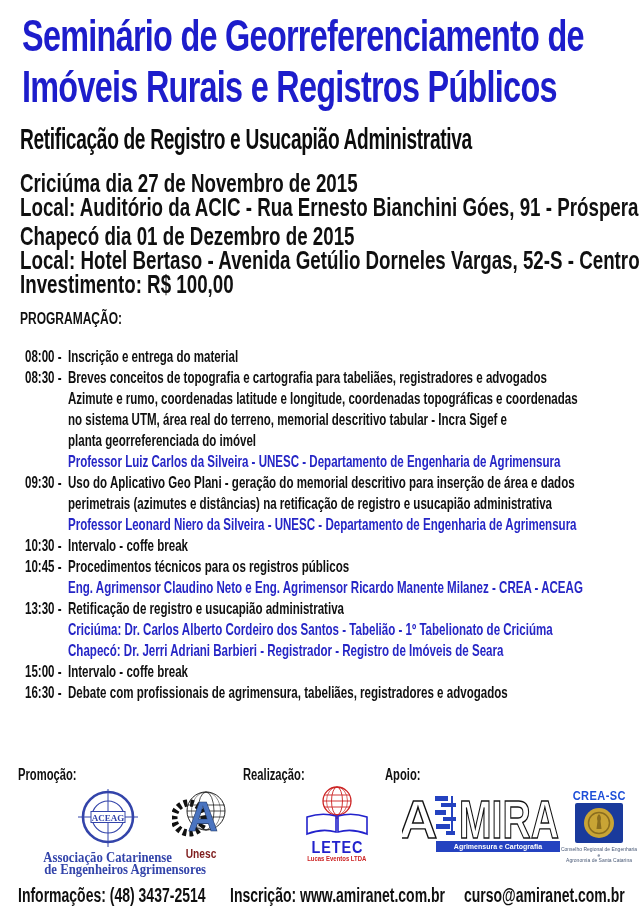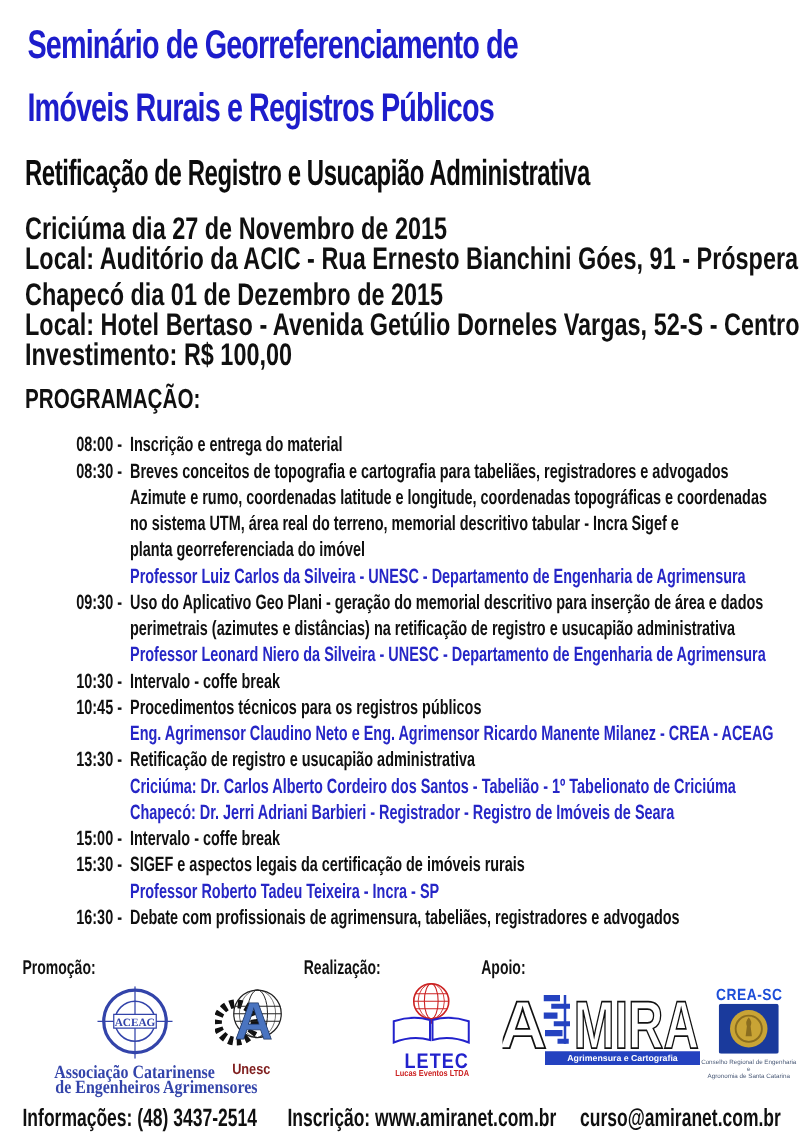--- a/index.html
+++ b/index.html
@@ -9,42 +9,42 @@
     position:relative; width:640px; height:917px; background:#fff;
     overflow:hidden; font-weight:bold; color:#101010;
   }
   
   .cx  { display:inline-block; transform:scaleX(.70); transform-origin:0 0; white-space:nowrap; }
   .cxd { display:inline-block; transform:scaleX(.75); transform-origin:0 0; white-space:nowrap; }
   .cxt { display:inline-block; transform:scaleX(.72); transform-origin:0 0; white-space:nowrap; }
   .cxs { display:inline-block; transform:scaleX(.66); transform-origin:0 0; white-space:nowrap; }
   .cxc { display:inline-block; transform:scaleX(.85); transform-origin:50% 0; white-space:nowrap; }
 
-  #title   { padding:10px 0 0 22px; color:var(--title-blue); font-size:32px; line-height:51px; letter-spacing:-1px; }
+  #title   { padding:10px 0 0 22px; color:var(--title-blue); font-size:45px; line-height:51px; letter-spacing:-1px; }
   #subtitle{ margin:10px 0 0 20px; font-size:29px; line-height:34px; color:#0c0c0c; letter-spacing:-0.5px; }
 
   #details { margin:15px 0 0 20px; font-size:25px; line-height:24px; }
   #details .detail-line:nth-child(3){ margin-top:5px; }
 
-  #prog-heading { margin:11px 0 0 20px; font-size:22px; line-height:23px; }
+  #prog-heading { margin:11px 0 0 20px; font-size:16px; line-height:23px; }
 
   #schedule { margin:16px 0 0 25px; font-size:16.5px; line-height:21px; }
-  .sched-line { position:relative; padding-left:43px;margin-left:36px; }
+  .sched-line { position:relative; padding-left:43px; }
   .sched-time { position:absolute; left:0; top:0; }
   .speaker { color:var(--accent-blue); }
 
   .abs { position:absolute; }
   .flabel { font-size:16px; }
 
   
   #aceag-block { left:30px; top:789px; width:155px; text-align:center; }
   .aceag-caption { font-family:Liberation Serif, serif; font-size:15px; line-height:12px; color:var(--aceag-blue); }
   #unesc-block { left:170px; top:789px; width:62px; text-align:center; }
   .unesc-caption { font-size:12px; color:#7f1d1d; }
-  #letec-block { left:294px; top:786px; width:86px; text-align:right; }
+  #letec-block { left:294px; top:786px; width:86px; text-align:center; }
   .letec-name { font-size:17px; letter-spacing:1px; color:var(--letec-blue); line-height:15px; }
   .letec-sub  { font-size:7px; color:var(--letec-red); line-height:8px; }
   #amira-block { left:402px; top:793px; width:162px; }
   #crea-block { left:560px; top:789px; width:78px; text-align:center; }
   .crea-name { font-size:13px; letter-spacing:0.5px; color:#1d4ed8; line-height:14px; }
   .crea-caption { font-size:5px; line-height:5.5px; color:#4a5a77; font-weight:normal; }
 
   #contact { font-size:20px; top:884px; }
   #contact-info  { left:18px; }
   #contact-inscr { left:230px; }
@@ -99,24 +99,20 @@
         <div class="sched-line"><span class="sched-time cx">10:45 -</span><span class="cx">Procedimentos técnicos para os registros públicos</span></div>
         <div class="sched-line speaker"><span class="cx">Eng. Agrimensor Claudino Neto e Eng. Agrimensor Ricardo Manente Milanez - CREA - ACEAG</span></div>
       </div>
       <div class="sched-item">
         <div class="sched-line"><span class="sched-time cx">13:30 -</span><span class="cx">Retificação de registro e usucapião administrativa</span></div>
         <div class="sched-line speaker"><span class="cx">Criciúma: Dr. Carlos Alberto Cordeiro dos Santos - Tabelião - 1º Tabelionato de Criciúma</span></div>
         <div class="sched-line speaker"><span class="cx">Chapecó: Dr. Jerri Adriani Barbieri - Registrador - Registro de Imóveis de Seara</span></div>
       </div>
       <div class="sched-item">
         <div class="sched-line"><span class="sched-time cx">15:00 -</span><span class="cx">Intervalo - coffe break</span></div>
-      </div>
-      <div class="sched-item">
-        <div class="sched-line"><span class="sched-time cx">15:30 -</span><span class="cx">SIGEF e aspectos legais da certificação de imóveis rurais</span></div>
-        <div class="sched-line speaker"><span class="cx">Professor Roberto Tadeu Teixeira - Incra - SP</span></div>
       </div>
       <div class="sched-item">
         <div class="sched-line"><span class="sched-time cx">16:30 -</span><span class="cx">Debate com profissionais de agrimensura, tabeliães, registradores e advogados</span></div>
       </div>
     </div>
 
   <div class="abs flabel" style="left:18px;top:766px"><span class="cx">Promoção:</span></div>
   <div class="abs flabel" style="left:243px;top:766px"><span class="cx">Realização:</span></div>
   <div class="abs flabel" style="left:385px;top:766px"><span class="cx">Apoio:</span></div>
 

